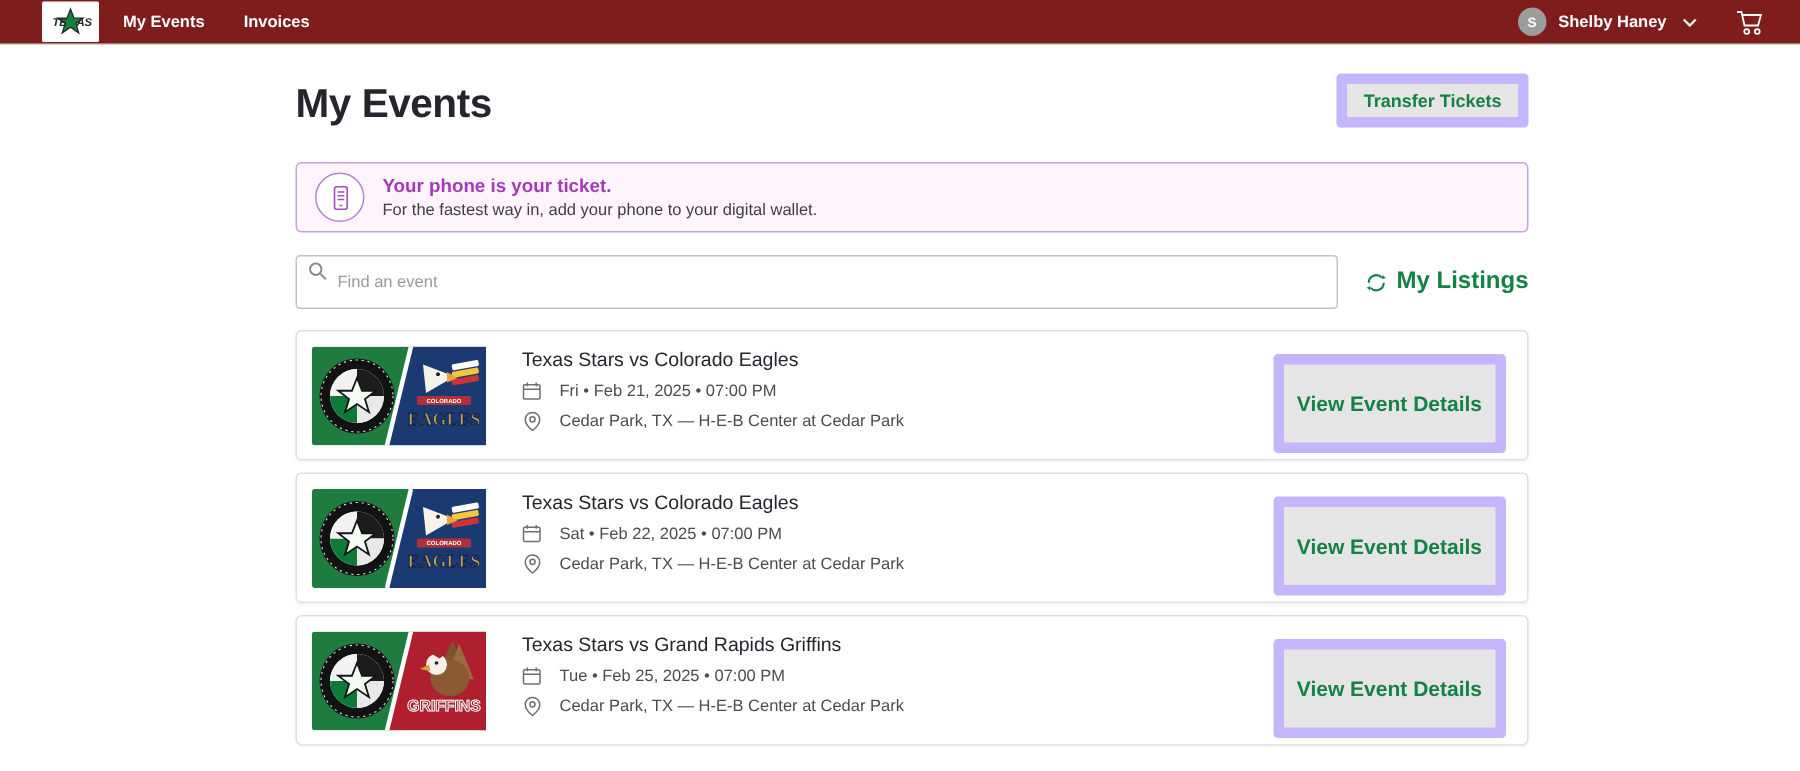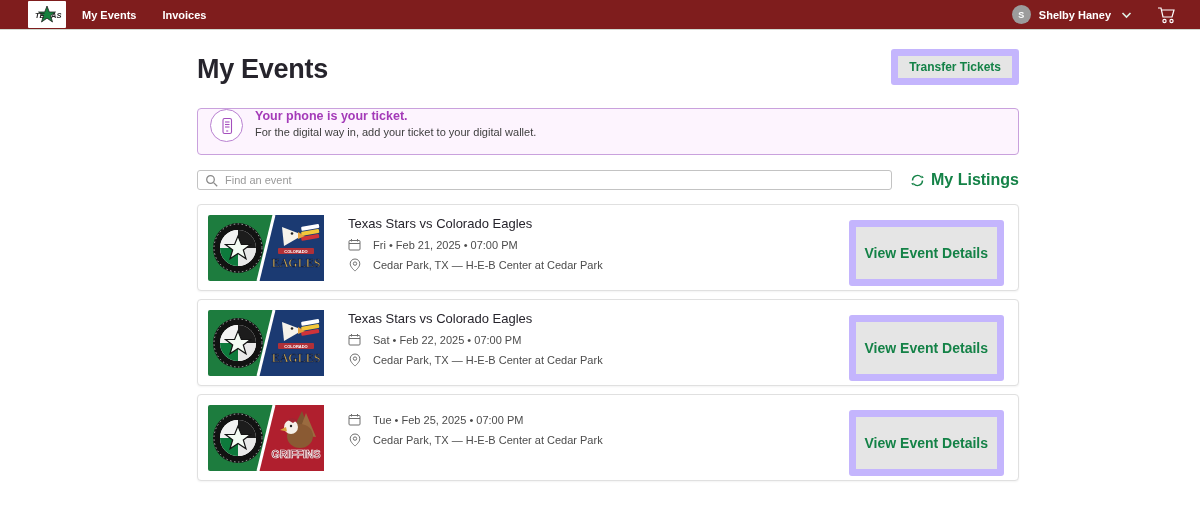--- a/index.html
+++ b/index.html
@@ -17,30 +17,30 @@
   .cart { margin-left:16px; display:flex; cursor:pointer; }
 
   
   .main { width:822px; margin-left:197px; }
   .page-header { margin-top:19px; display:flex; justify-content:space-between; align-items:flex-end; }
   .page-title { font-size:27px; font-weight:bold; color:#26242c; letter-spacing:-0.3px; }
   .btn-outline { background:#e5e5e5; border:7px solid #c4b5fd; color:#148247; font-weight:bold; border-radius:3px; cursor:pointer; font-family:"Liberation Sans", sans-serif; }
   .transfer-btn { font-size:12px; padding:4px 11px; }
 
   
-  .banner { margin-top:23px; height:47px; background:#fdf4fe; border:1px solid #c9a1dd; border-radius:4px; display:flex; padding:0 12px; }
+  .banner { margin-top:23px; height:47px; background:#fdf4fe; border:1px solid #c9a1dd; border-radius:4px; display:flex; align-items:center; padding:0 12px; }
   .banner-icon-wrap { width:33px; height:33px; border-radius:50%; background:#ffffff; border:1.5px solid #b981d1; display:flex; align-items:center; justify-content:center; flex:0 0 auto; }
   .banner-text { margin-left:12px; }
   .banner-title { color:#a43ab8; font-size:12.5px; font-weight:bold; }
   .banner-sub { color:#3e3e3e; font-size:11px; margin-top:3px; }
 
   
   .search-row { margin-top:15px; display:flex; align-items:center; }
   .search-wrap { position:relative; flex:1; }
-  .search-input { width:100%; height:20px; border:1px solid #c3c3c3; border-radius:3px; padding:0 8px 0 27px; font-size:11px; color:#444; font-family:"Liberation Sans", sans-serif; outline:none; }
+  .search-input { width:100%; height:36px; border:1px solid #c3c3c3; border-radius:3px; padding:0 8px 0 27px; font-size:11px; color:#444; font-family:"Liberation Sans", sans-serif; outline:none; }
   .search-input::placeholder { color:#9a9a9a; }
   .search-icon { position:absolute; left:8px; top:4px; }
   .my-listings { margin-left:18px; display:flex; align-items:center; gap:6px; color:#148247; font-size:16px; font-weight:bold; cursor:pointer; white-space:nowrap; }
 
   
   .events { margin-top:14px; }
   .card { background:#ffffff; border:1px solid #e0e0e0; border-radius:4px; box-shadow:0 1px 2px rgba(0,0,0,0.05); display:flex; padding:10px 14px 10px 10px; margin-bottom:8px; position:relative; height:87px; }
   .thumb { width:127px; height:66px; border-radius:2px; overflow:hidden; flex:0 0 auto; }
   .card-info { margin-left:13px; padding-top:1px; }
   .event-title { font-size:13px; font-weight:normal; color:#26242c; cursor:pointer; }
@@ -93,21 +93,21 @@
       <svg width="16" height="18" viewBox="0 0 16 18" fill="none" stroke="#a44fbd" stroke-width="1.1">
         <rect x="4" y="1.5" width="8.5" height="15" rx="1.6"></rect>
         <line x1="6" y1="5" x2="10.5" y2="5"></line>
         <line x1="6" y1="7.5" x2="10.5" y2="7.5"></line>
         <line x1="6" y1="10" x2="10.5" y2="10"></line>
         <line x1="7.2" y1="14" x2="9.2" y2="14"></line>
       </svg>
     </div>
     <div class="banner-text">
       <div class="banner-title">Your phone is your ticket.</div>
-      <div class="banner-sub">For the digital way in, add your ticket to your digital wallet.</div>
+      <div class="banner-sub">For the fastest way in, add your phone to your digital wallet.</div>
     </div>
   </div>
 
   <div class="search-row">
     <div class="search-wrap">
       <span class="search-icon">
         <svg width="14" height="14" viewBox="0 0 14 14" fill="none" stroke="#8a8a8a" stroke-width="1.3">
           <circle cx="5.5" cy="5.5" r="3.8"></circle>
           <line x1="8.6" y1="8.6" x2="12.2" y2="12.2"></line>
         </svg>
@@ -259,20 +259,21 @@
             <ellipse cx="92" cy="31" rx="13" ry="12" fill="#8a5a33"></ellipse>
             <circle cx="83" cy="22" r="7" fill="#f5f0e8"></circle>
             <polygon points="78,22 72,25 79,26.5" fill="#d8a13c"></polygon>
             <circle cx="83" cy="21" r="1.2" fill="#222"></circle>
             <path d="M80 15 Q84 11 89 15 L85 18 Z" fill="#a32432"></path>
             <text x="88" y="53" font-size="10.5" font-weight="bold" fill="#7a1220" stroke="#ffffff" stroke-width="0.7" text-anchor="middle" font-family="Liberation Sans, sans-serif">GRIFFINS</text>
           </g>
         </svg>
       </div>
       <div class="card-info">
+        <div class="event-title">Texas Stars vs Grand Rapids Griffins</div>
         <div class="meta-row">
           <span class="ico">
             <svg width="13" height="13" viewBox="0 0 13 13" fill="none" stroke="#6f6f6f" stroke-width="1">
               <rect x="1" y="2.5" width="11" height="9.5" rx="1"></rect>
               <line x1="3.5" y1="1" x2="3.5" y2="3.5"></line>
                 <line x1="9.5" y1="1" x2="9.5" y2="3.5"></line>
               <line x1="1" y1="5.5" x2="12" y2="5.5"></line>
             </svg>
           </span>
           <span>Tue • Feb 25, 2025 • 07:00 PM</span>

